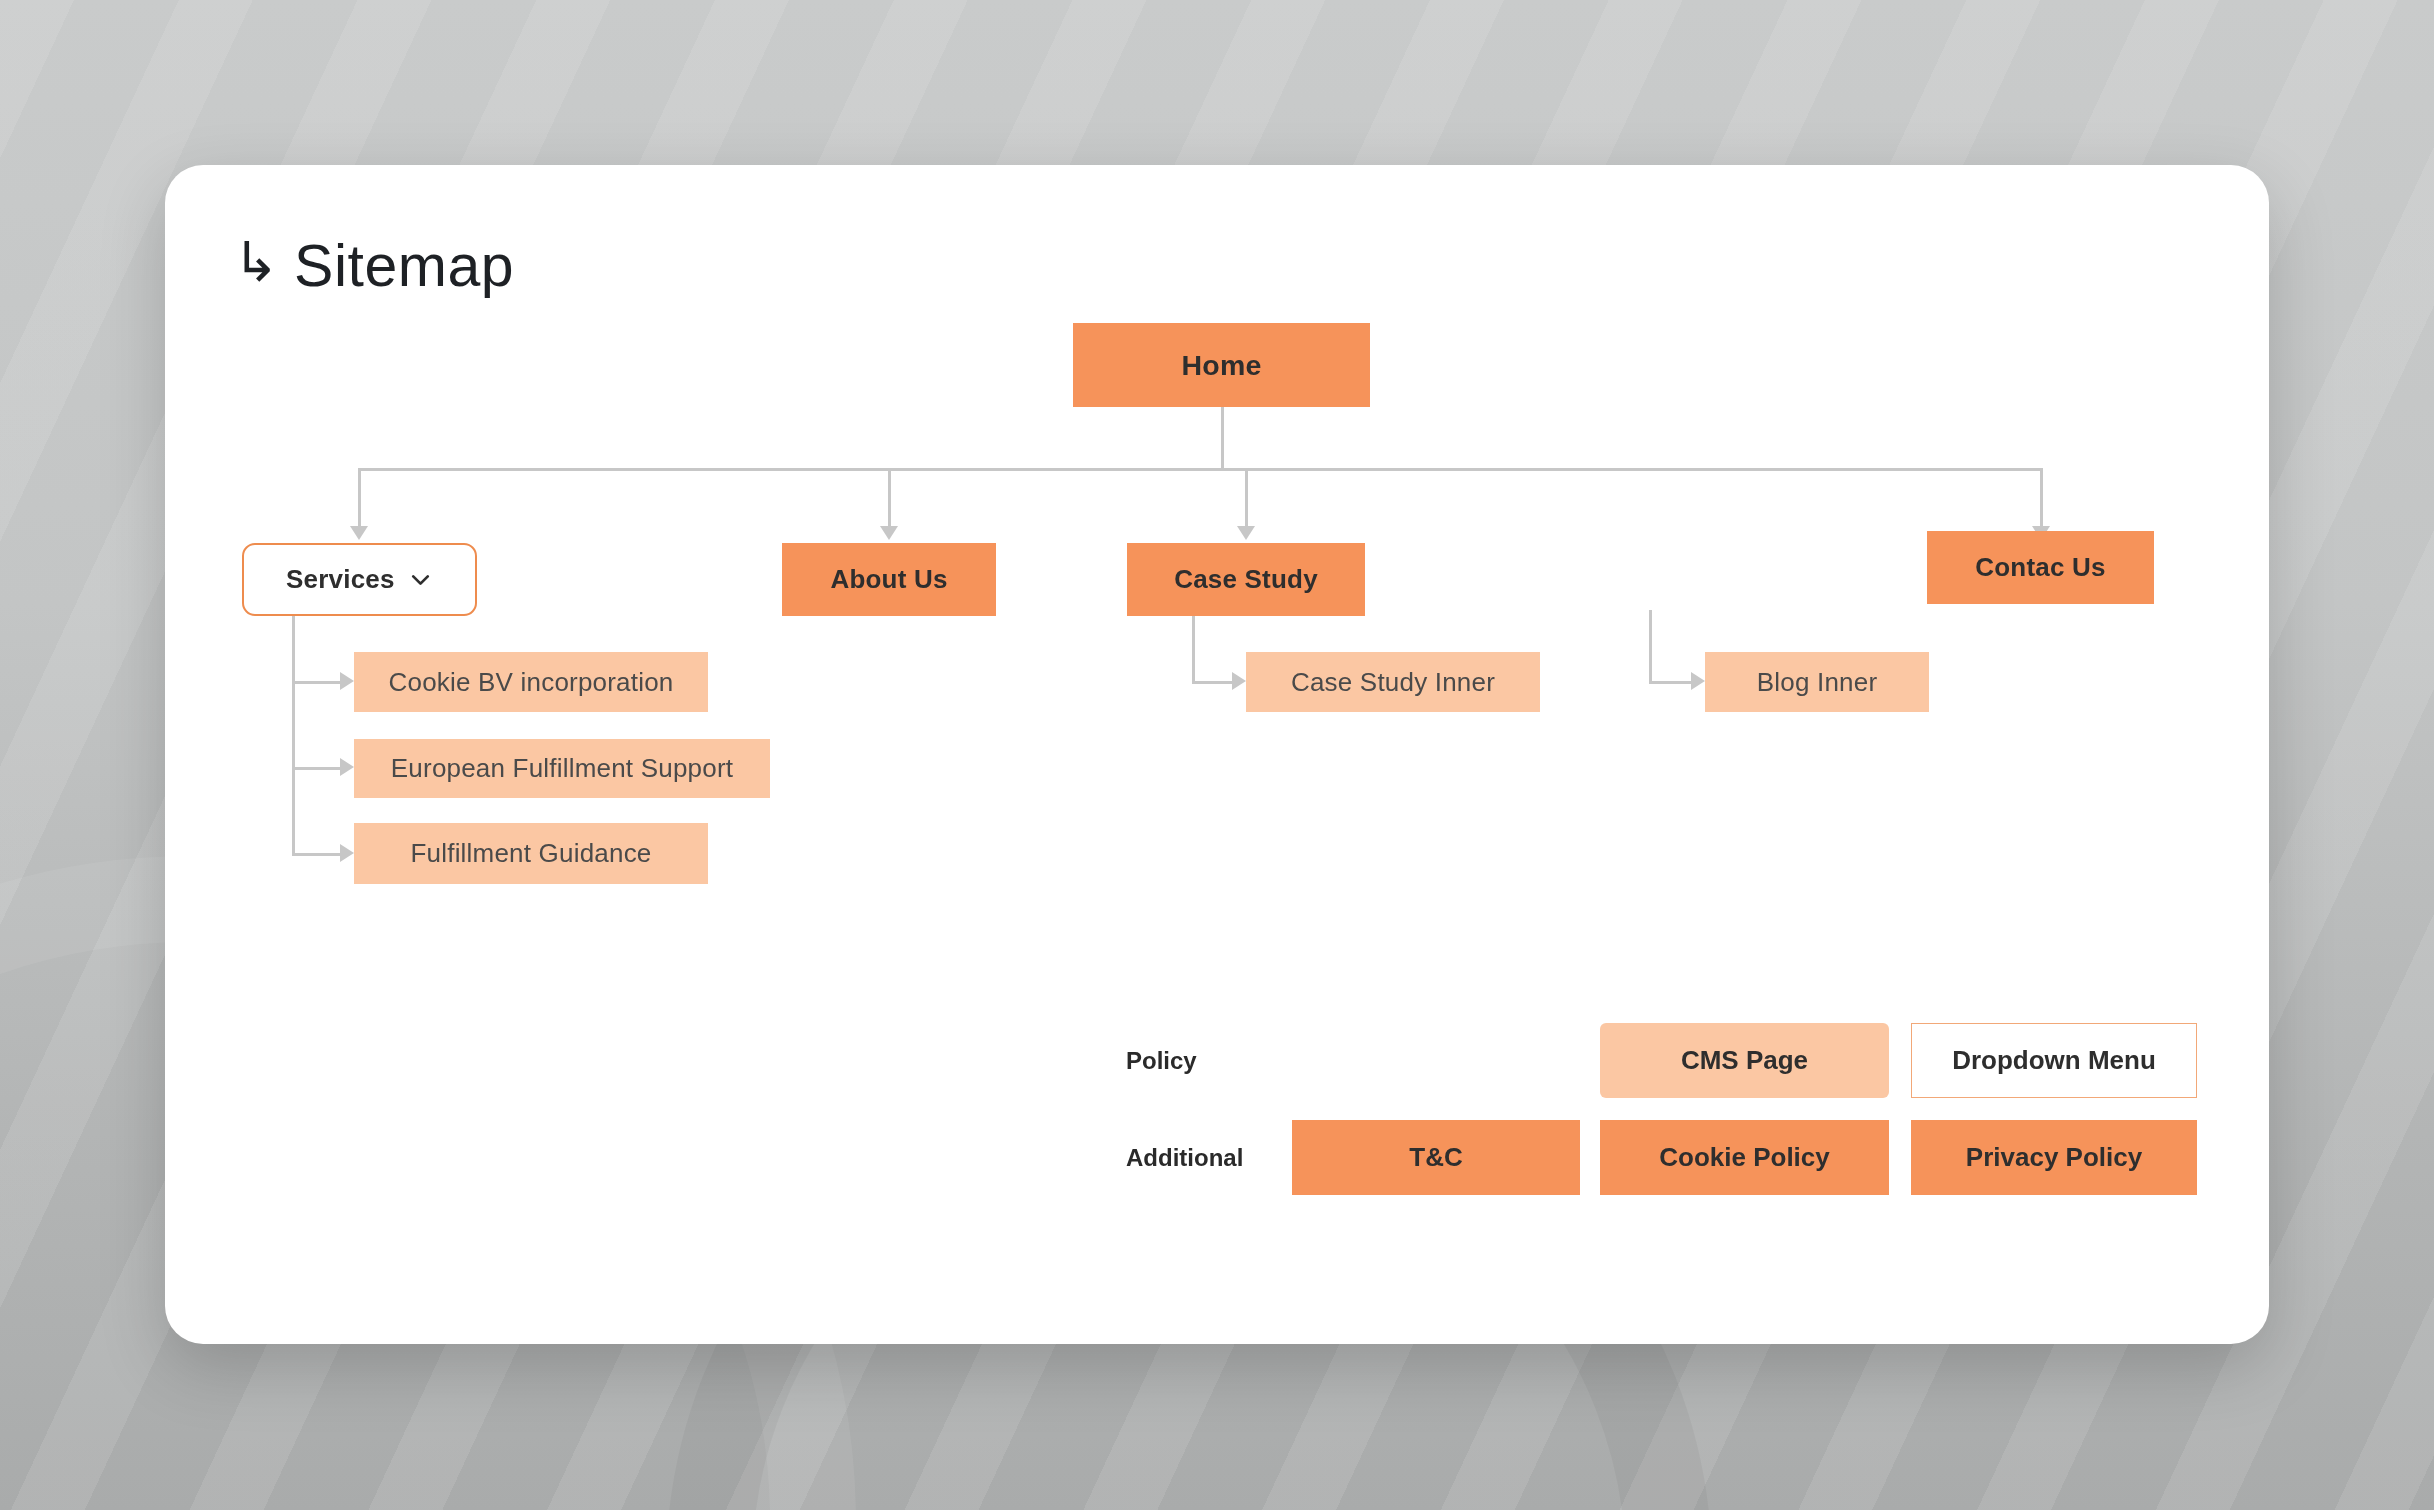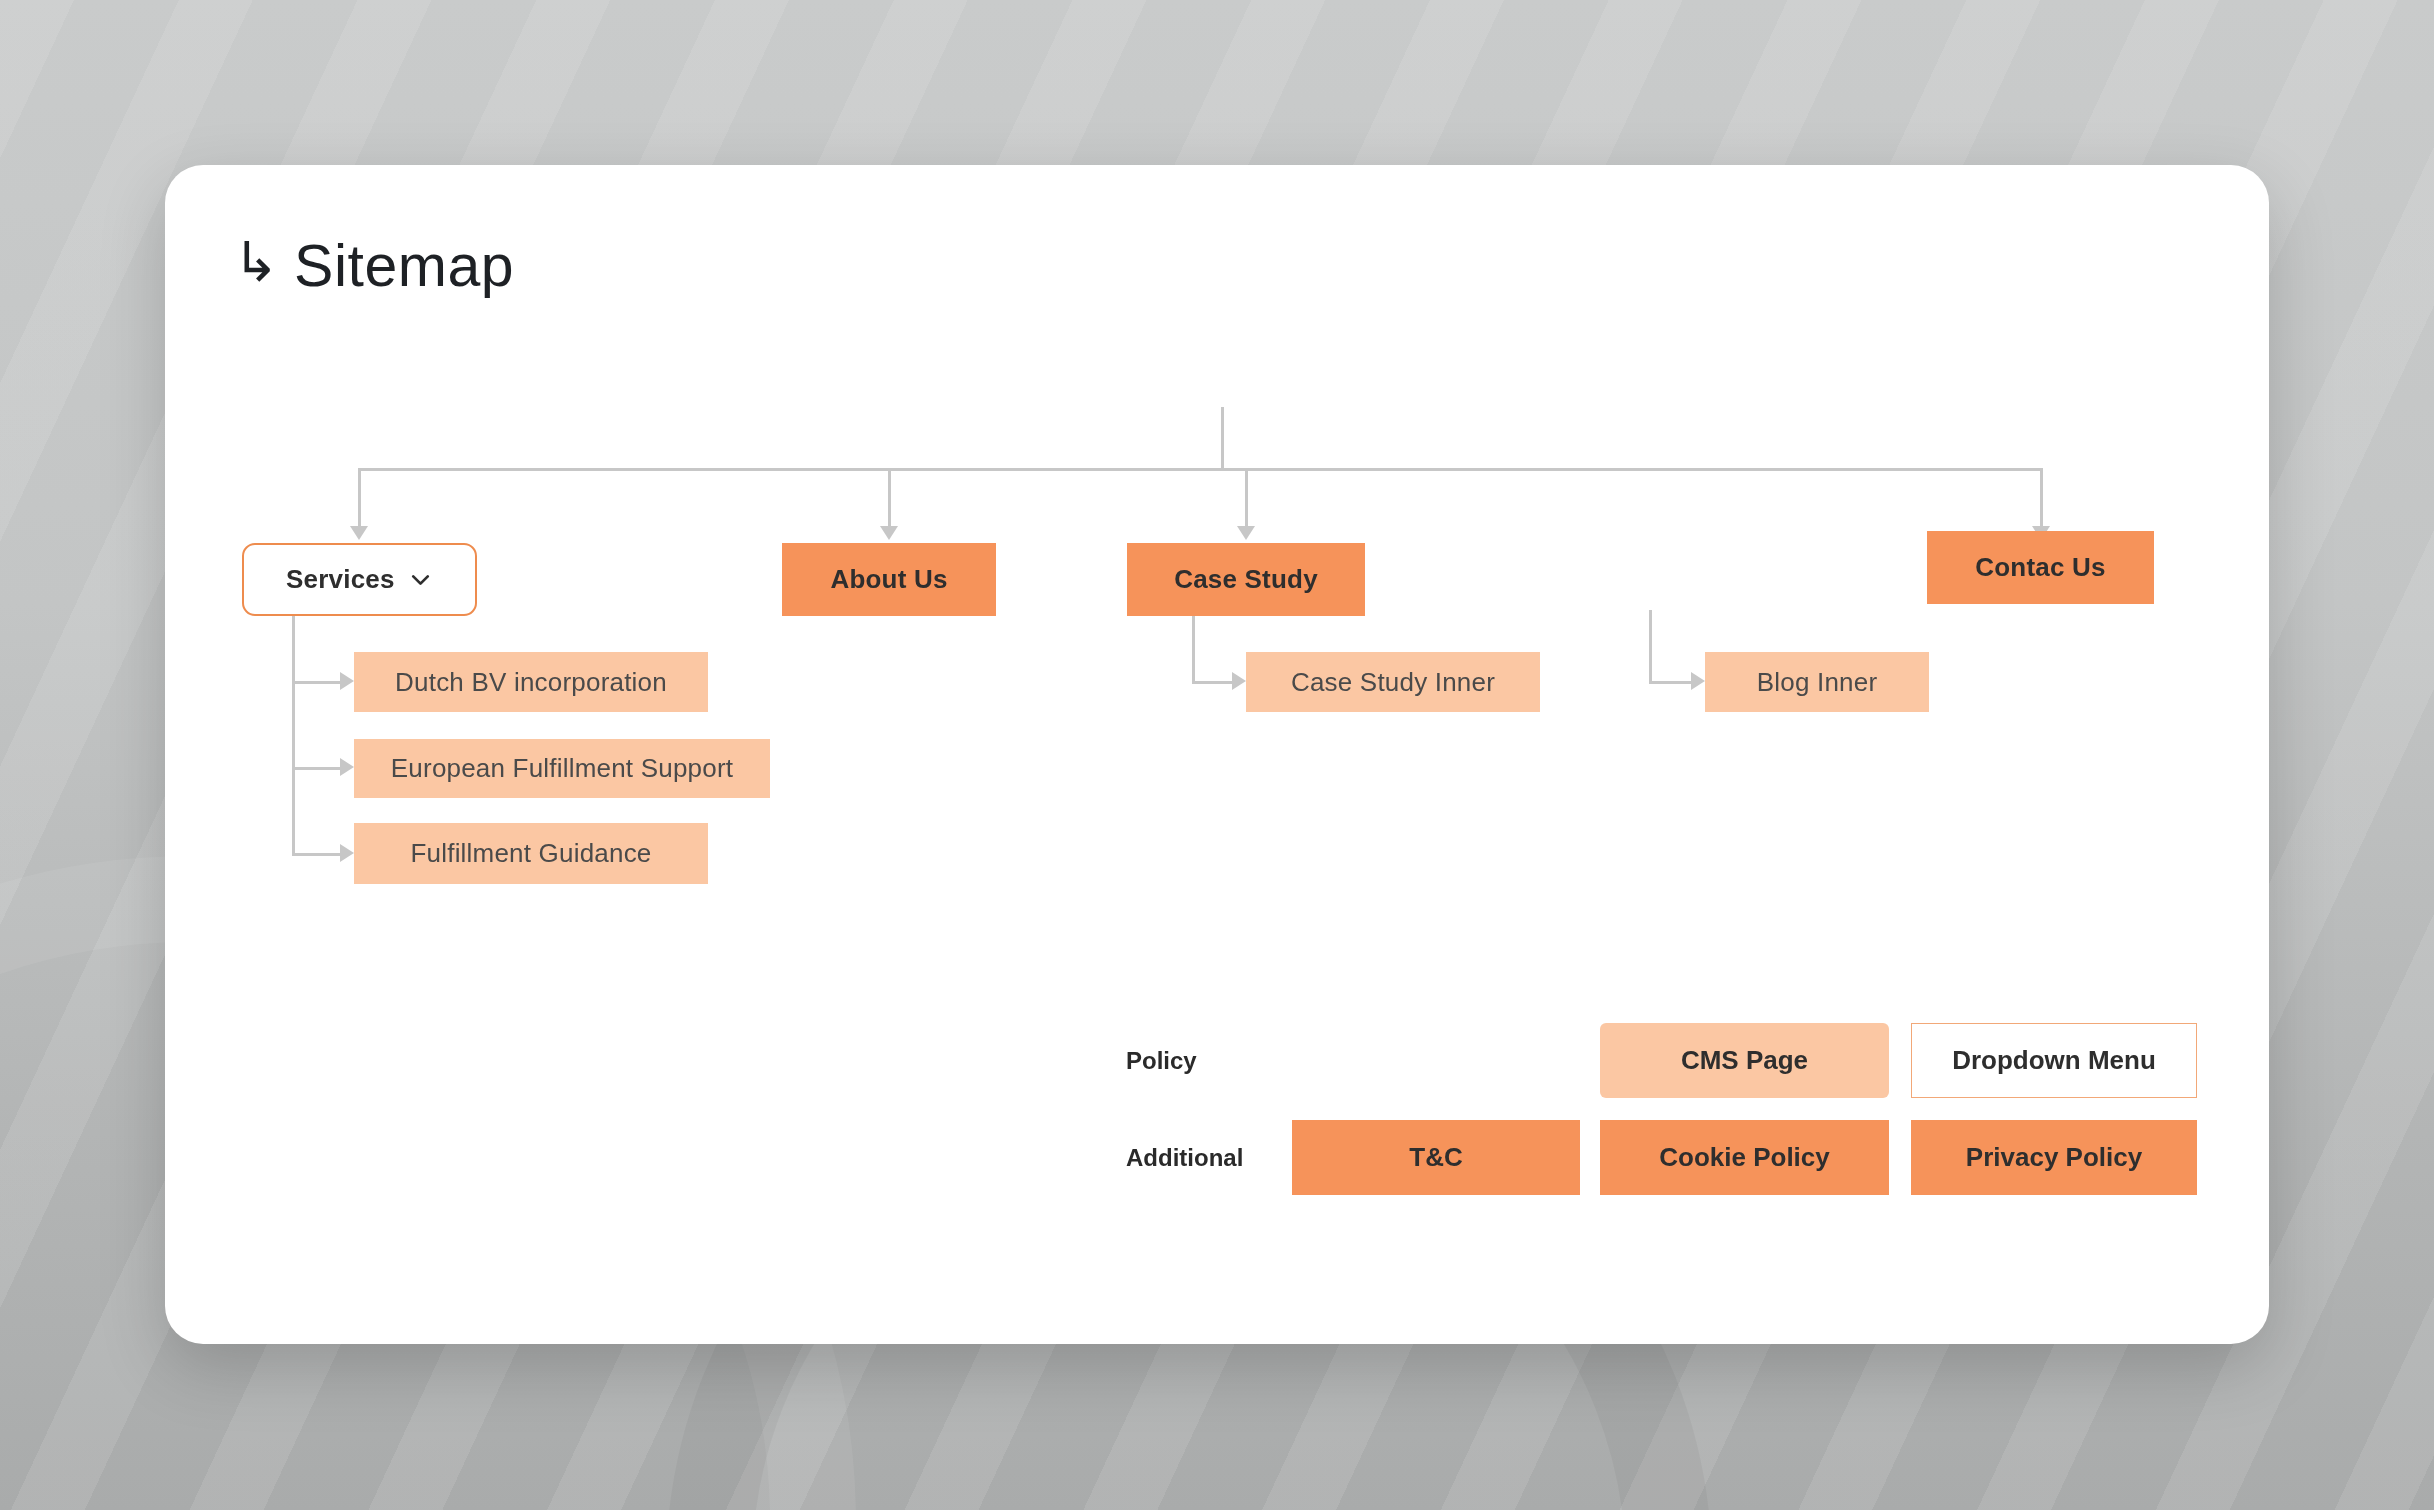--- a/index.html
+++ b/index.html
@@ -135,20 +135,23 @@
   <div class="arrow-right" style="left:175px;top:679px;"></div>
 
   <div class="line" style="left:1027px;top:451px;width:2.9px;height:68px;"></div>
   <div class="line" style="left:1027px;top:516px;width:40px;height:2.9px;"></div>
   <div class="arrow-right" style="left:1067px;top:507px;"></div>
 
   <div class="line" style="left:1484px;top:445px;width:2.9px;height:73px;"></div>
   <div class="line" style="left:1484px;top:516px;width:42px;height:2.9px;"></div>
   <div class="arrow-right" style="left:1526px;top:507px;"></div>
 
+  <div class="node static lvl0 pos-home">
+    <span>Home</span>
+  </div>
 
   <div class="node dropdown pos-services">
     <span>Services</span>
     <span class="chevron">
       <svg width="25" height="25" viewBox="0 0 24 24" fill="none" stroke="#2e2e2e" stroke-width="2.6" stroke-linecap="round" stroke-linejoin="round">
           <polyline points="5,9 12,16 19,9"></polyline>
         </svg>
     </span>
   </div>
 
@@ -158,21 +161,21 @@
 
   <div class="node static pos-case">
     <span>Case Study</span>
   </div>
 
   <div class="node static pos-contact">
     <span>Contac Us</span>
   </div>
 
   <div class="node cms pos-dutch">
-    <span>Dutch BV incorporation</span>
+    <span>Cookie BV incorporation</span>
   </div>
 
   <div class="node cms pos-european">
     <span>European Fulfillment Support</span>
   </div>
 
   <div class="node cms pos-compliance">
     <span>Fulfillment Guidance</span>
   </div>
 

